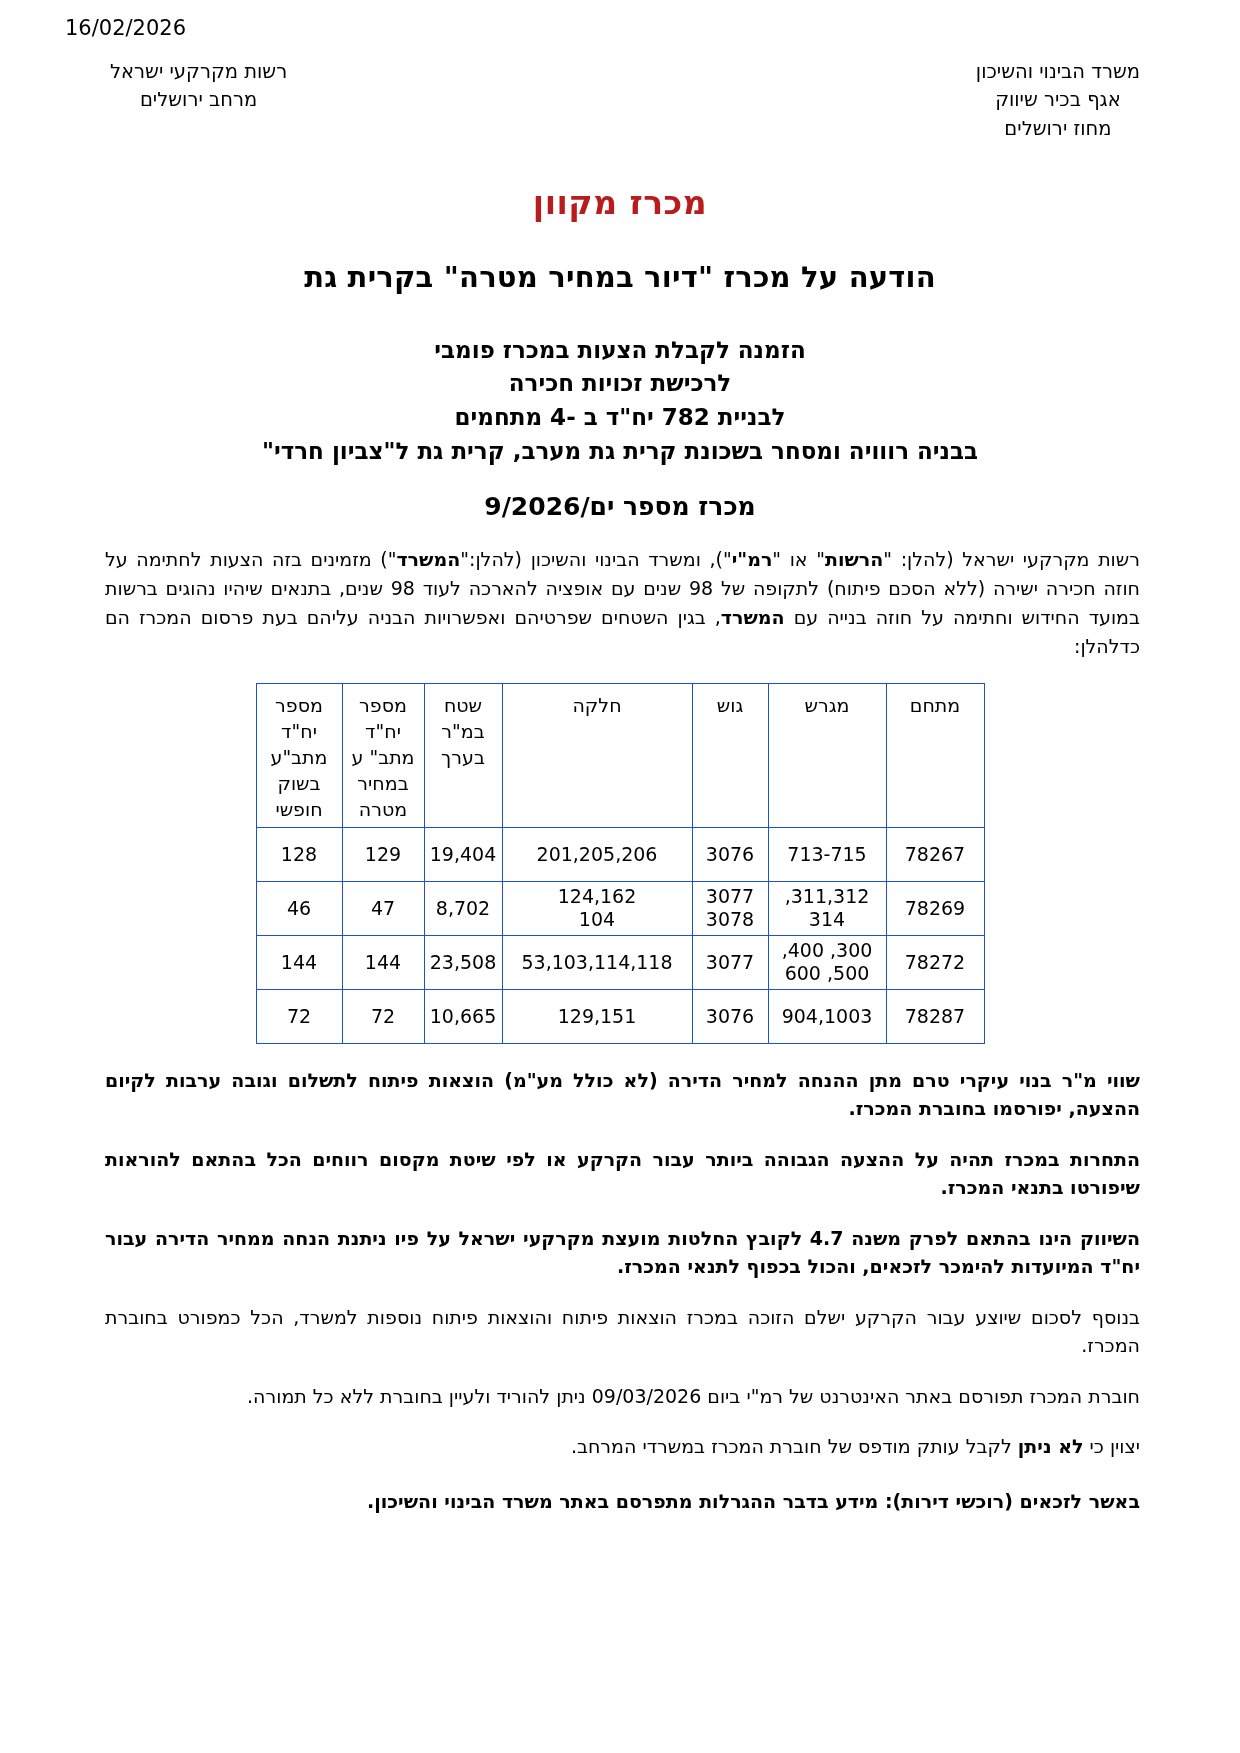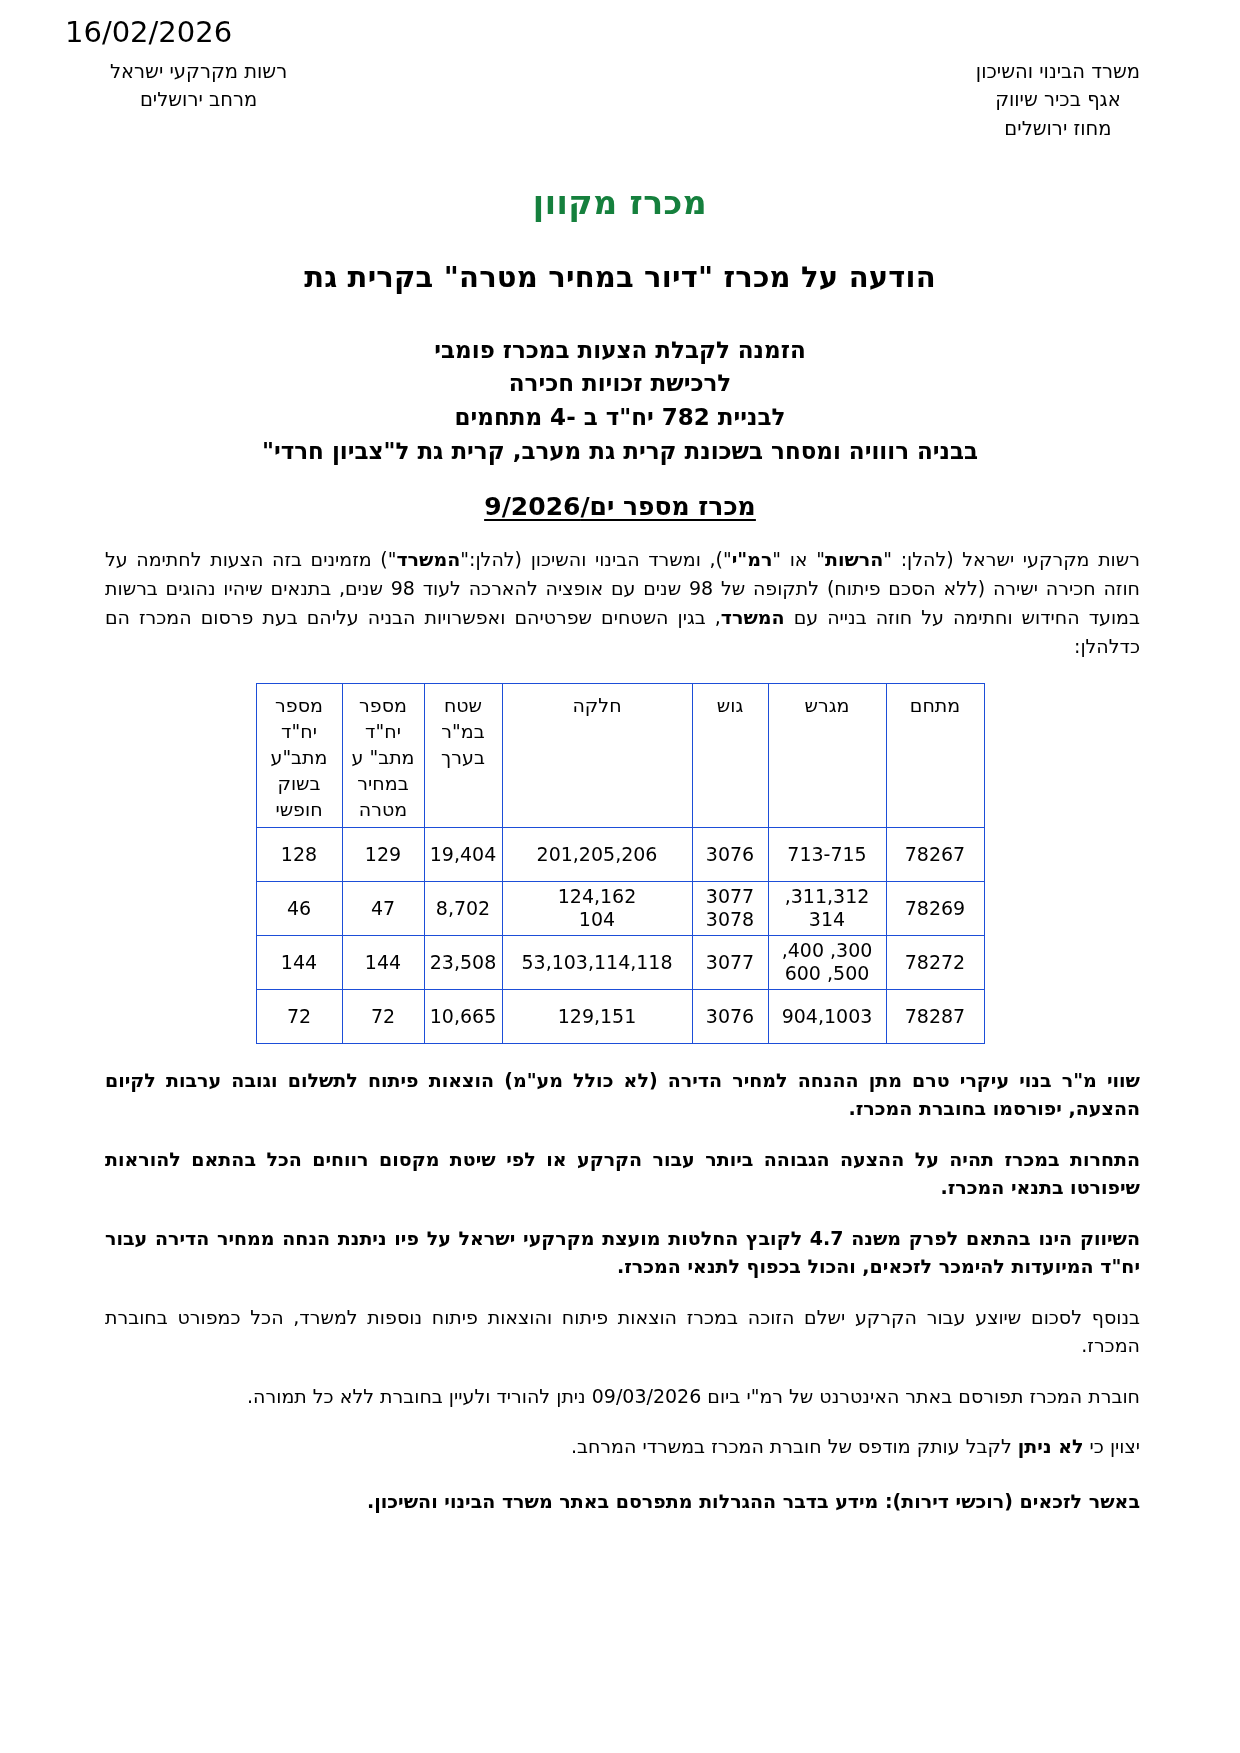--- a/index.html
+++ b/index.html
@@ -38,37 +38,37 @@
     font-size: 19.5px;
     line-height: 1.42;
     direction: rtl;
     position: relative;
     padding-top: 28px;
   }
   .hdr-right .date {
     position: absolute;
     top: -12px;
     left: -45px;
-    font-size: 29px;
+    font-size: 21px;
     white-space: nowrap;
     direction: ltr;
     line-height: 1;
   }
   .hdr-left {
     text-align: center;
     font-size: 19.5px;
     line-height: 1.45;
     direction: rtl;
     padding-top: 28px;
   }
 
   
   .green-title {
     text-align: center;
-    color: #15803d;
+    color: #b91c1c;
     font-weight: bold;
     font-size: 33px;
     margin-top: 40px;
     letter-spacing: 0.5px;
   }
   .main-title {
     text-align: center;
     font-weight: bold;
     font-size: 29px;
     margin-top: 38px;
@@ -82,21 +82,20 @@
     margin-top: 40px;
   }
   .sub-block div { white-space: nowrap; }
   .tender-no {
     text-align: center;
     font-weight: bold;
     font-size: 25px;
     margin-top: 24px;
   }
   .tender-no span {
-    text-decoration: underline;
     text-underline-offset: 4px;
   }
 
   
   .intro {
     margin: 24px 100px 0 105px;
     font-size: 19px;
     line-height: 1.52;
     text-align: justify;
     text-align-last: right;

